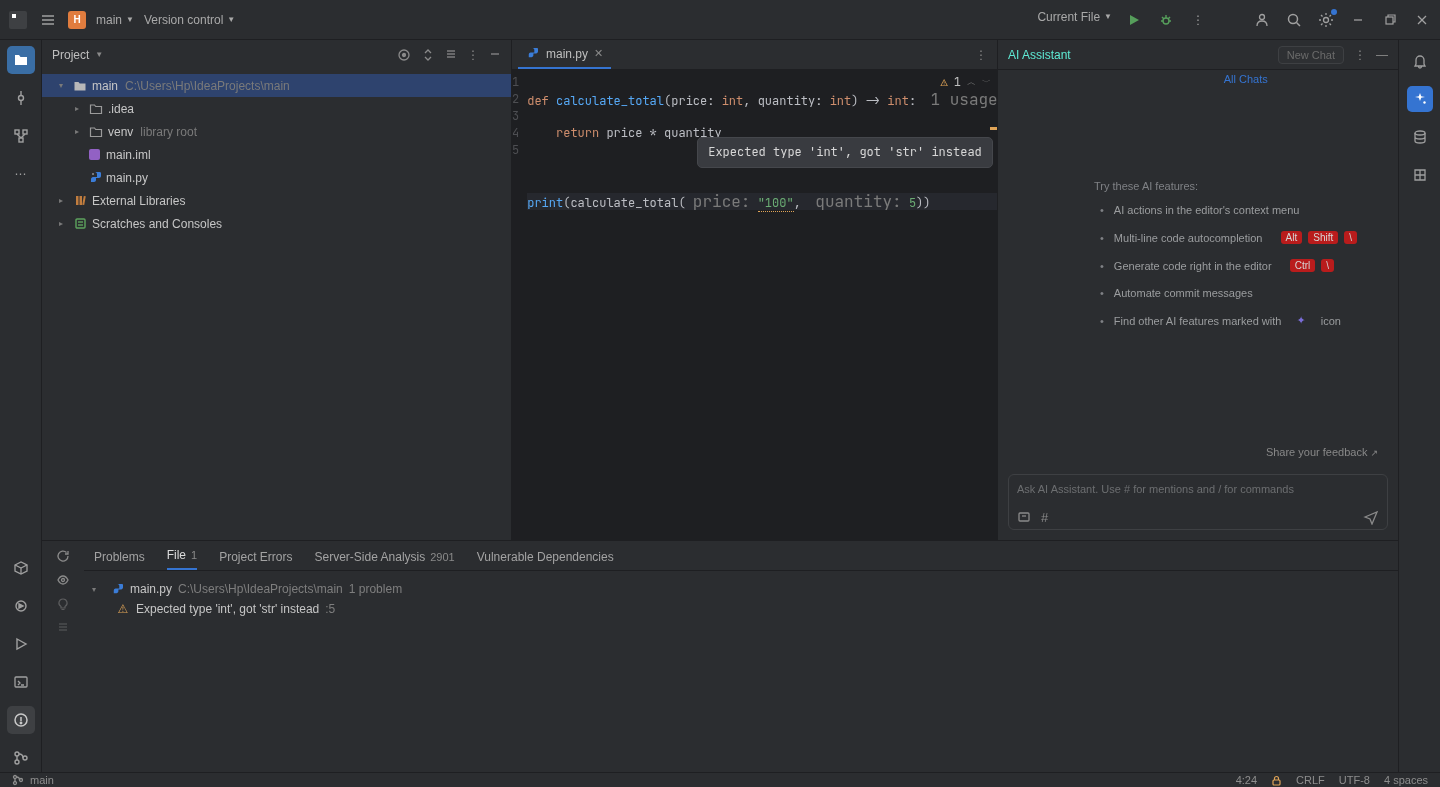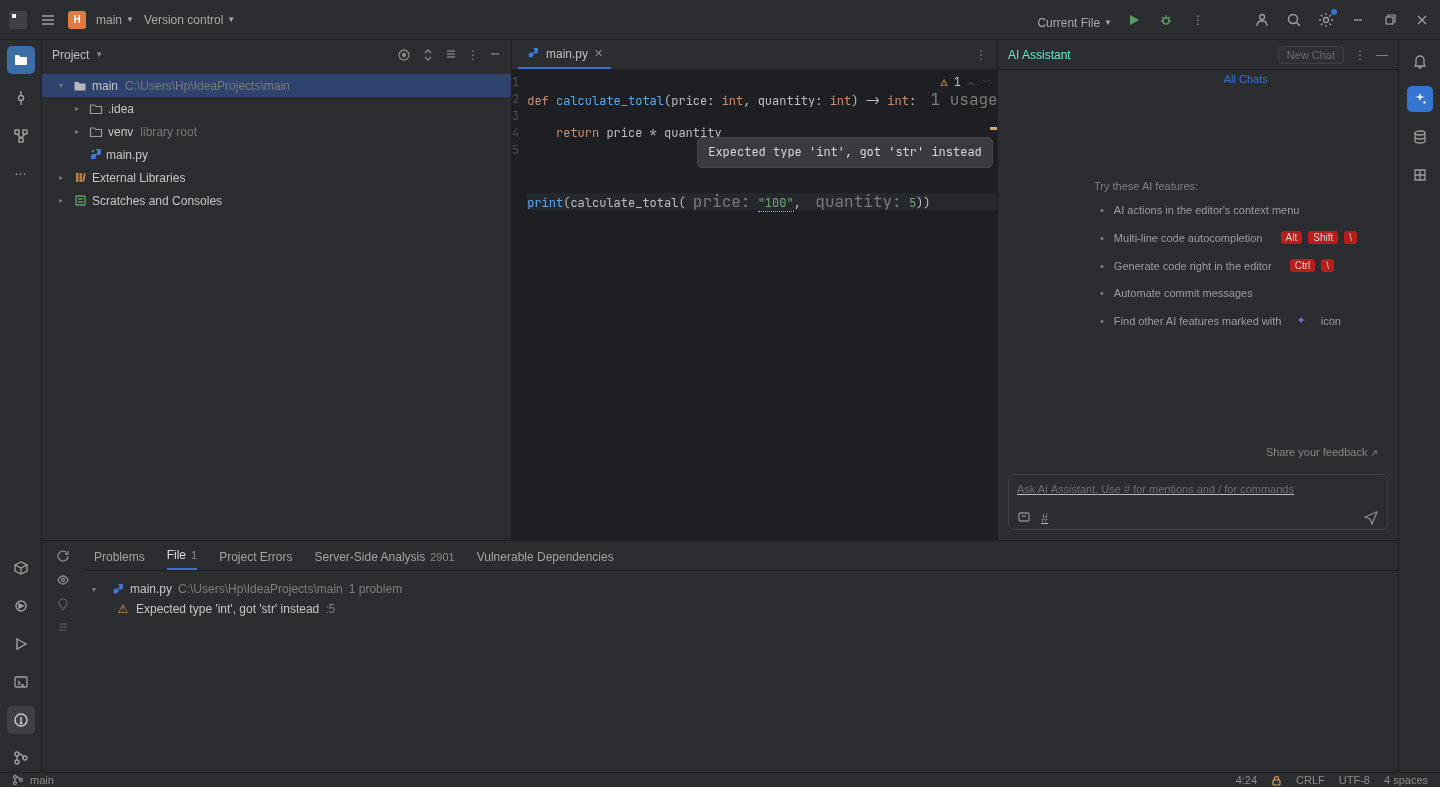--- a/index.html
+++ b/index.html
@@ -19,21 +19,21 @@
 .titlebar {
   height: 40px;
   background: #2b2d30;
   display: flex;
   align-items: center;
   padding: 0 8px;
   border-bottom: 1px solid #1e1f22;
   gap: 8px;
 }
 .titlebar .left { display: flex; align-items: center; gap: 10px; }
-.titlebar .right { margin-left: auto; display: flex; align-items: flex-end; gap: 12px; }
+.titlebar .right { margin-left: auto; display: flex; align-items: flex-start; gap: 12px; }
 .tb-icon { width: 20px; height: 20px; display: flex; align-items: center; justify-content: center; color: #a0a0a0; }
 .tb-badge { width: 18px; height: 18px; background: #e07c3e; border-radius: 3px; display:flex;align-items:center;justify-content:center;font-weight:bold;font-size:10px;color:#fff;}
 .tb-link { color: #a9a9a9; display:flex;align-items:center;gap:4px; }
 .tb-link .chev { font-size:8px; }
 .tb-run { color: #569e5b; }
 .tb-debug { color: #569e5b; }
 
 
 .main-layout { flex:1; display:flex; min-height:0; }
 
@@ -105,21 +105,21 @@
 .ai-allchats{color:#3574d1;font-size:11px;margin-top:48px;}
 .ai-newchat{background:#2e3033;border:1px solid #3e4043;border-radius:4px;padding:2px 8px;color:#6b6b6b;font-size:11px;}
 .ai-body{flex:1;padding:20px 18px 8px;display:flex;flex-direction:column;}
 .ai-try{color:#7f8185;font-size:11px;margin:90px 0 12px 78px;}
 .ai-list{list-style:none;padding-left:84px;color:#9b9d9f;font-size:11px;}
 .ai-list li{margin-bottom:15px;display:flex;align-items:center;gap:6px;}
 .ai-list li::before{content:"•";color:#7f8185;margin-right:4px;}
 .kbd{background:#b91c1c;border-radius:3px;padding:1px 5px;font-size:10px;color:#d7d7d7;}
 .ai-feedback{margin-top:auto;text-align:right;color:#888;font-size:11px;padding:8px 2px;}
 .ai-feedback .arr{font-size:9px;}
-.ai-input{border:1px solid #3e4043;border-radius:6px;margin:0 10px 10px;padding:8px 8px 4px;display:flex;flex-direction:column;gap:8px;background:#2b2d30;text-decoration:underline;}
+.ai-input{border:1px solid #3e4043;border-radius:6px;margin:0 10px 10px;padding:8px 8px 4px;display:flex;flex-direction:column;gap:8px;background:#2b2d30;}
 .ai-input .ph{color:#6c6e70;font-size:11px;min-height:18px;}
 .ai-input .row{display:flex;align-items:center;gap:10px;color:#8a8a8a;}
 .ai-input .send{margin-left:auto;}
 
 
 .problems-panel{height:232px;border-top:1px solid #1e1f22;background:#2b2d30;display:flex;}
 .pp-lstrip{width:42px;display:flex;flex-direction:column;align-items:center;gap:10px;padding-top:8px;color:#8a8a8a;}
 .pp-content{flex:1;display:flex;flex-direction:column;}
 .pp-tabs{height:30px;display:flex;align-items:flex-end;gap:22px;padding-left:10px;border-bottom:1px solid #1e1f22;}
 .pp-tab{color:#a3a3a3;padding-bottom:6px;font-size:12px;display:flex;align-items:center;gap:5px;}
@@ -355,20 +355,29 @@
           <div class="tree-row">
             <span class="indent" style="width:22px;"></span>
             <span class="exp">▸</span>
             <span class="ico fi-folder">
               <svg width="14" height="14" viewBox="0 0 14 14" fill="none" stroke="#9b9b9b" stroke-width="1.2">
                   <path d="M1.5 3h4l1.2 1.5H12.5v7h-11z"></path>
                 </svg>
             </span>
             <span>venv</span>
             <span class="dim">library root</span>
+          </div>
+          <div class="tree-row">
+            <span class="indent" style="width:38px;"></span>
+            <span class="ico fi-iml">
+              <svg width="13" height="13" viewBox="0 0 13 13">
+                  <rect x="1" y="1" width="11" height="11" rx="2" fill="#9261c4"></rect>
+                </svg>
+            </span>
+            <span>main.iml</span>
           </div>
           <div class="tree-row">
             <span class="indent" style="width:38px;"></span>
             <span class="ico fi-py">
               <svg width="13" height="13" viewBox="0 0 13 13">
                   <path d="M4 1h3c1 0 2 1 2 2v3H5c-1 0-2 1-2 2v3h3c1 0 2-1 2-2V7h3c1 0 2-1 2-2V2c0-1-1-1-2-1" fill="#3b7dd8"></path>
                   <circle cx="5" cy="3" r="0.7" fill="#fff"></circle>
                 </svg>
             </span>
             <span>main.py</span>

